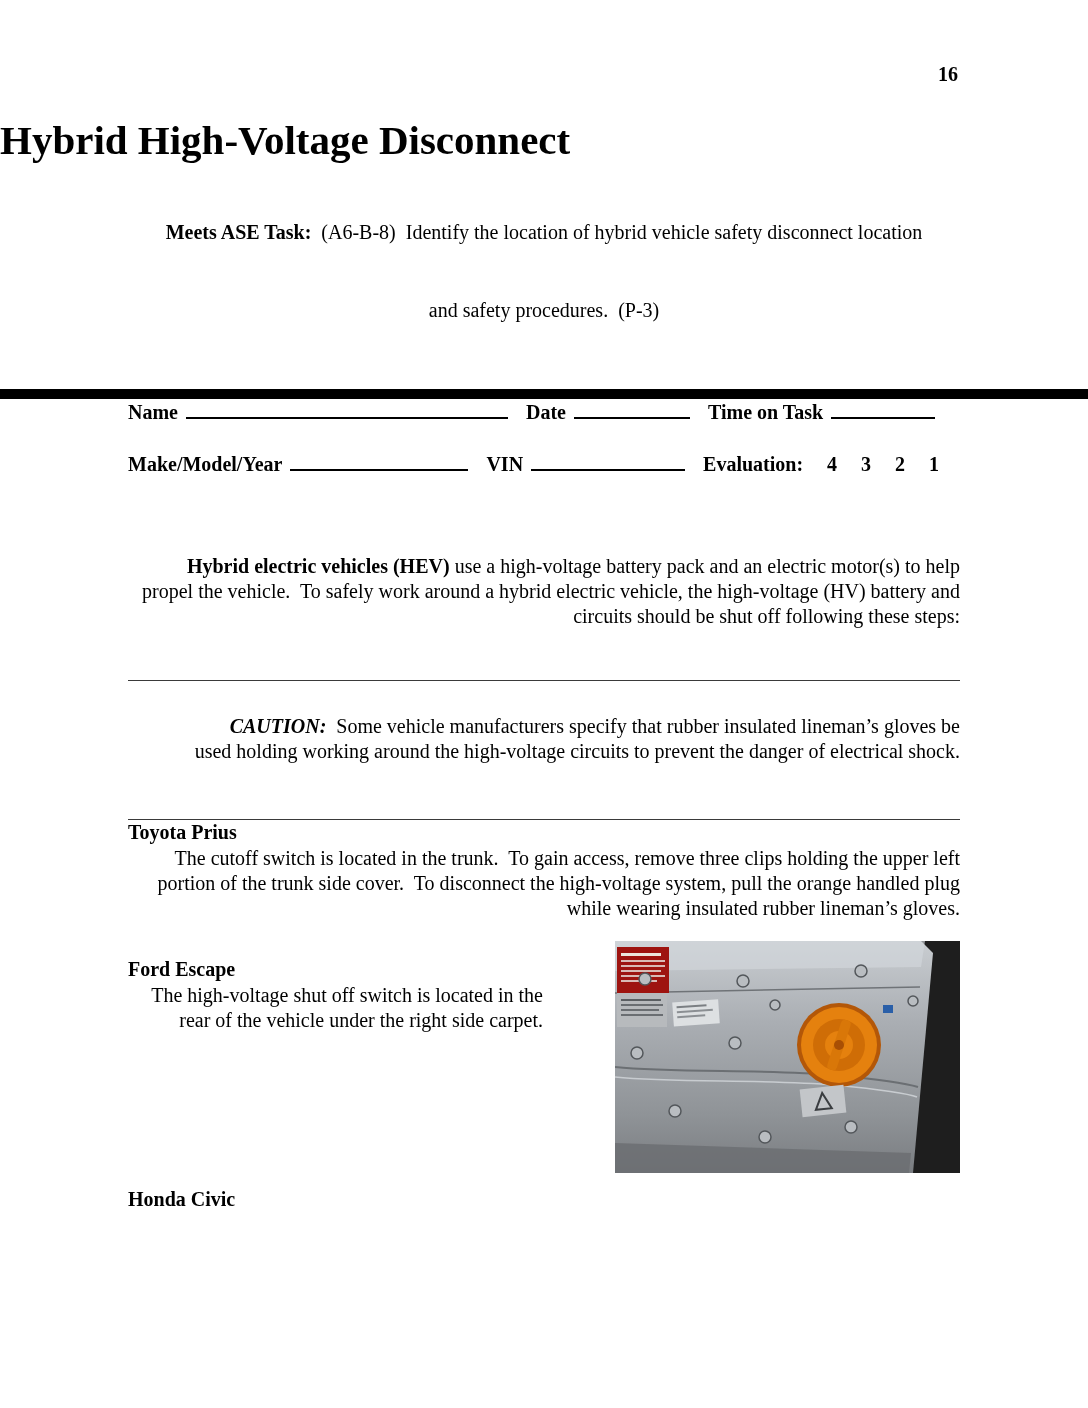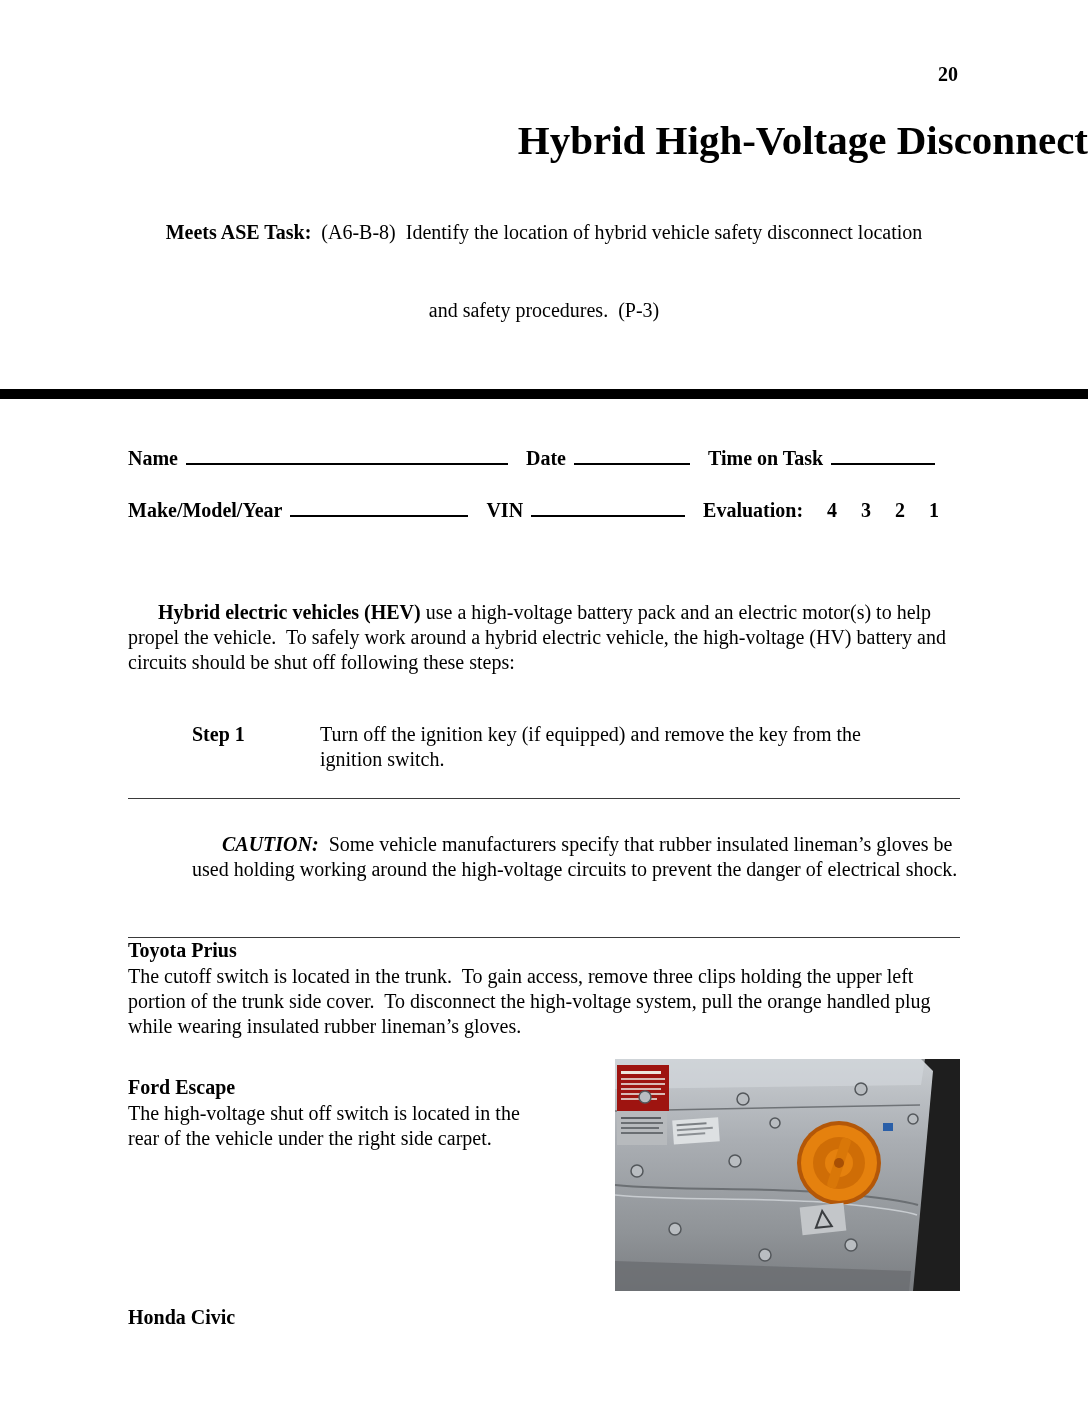--- a/index.html
+++ b/index.html
@@ -10,51 +10,51 @@
     height: 1408px;
     margin: 0 auto;
     background: #ffffff;
     color: #000;
     font-family: "Liberation Serif", "DejaVu Serif", serif;
     font-size: 20px;
     line-height: 25px;
     overflow: hidden;
   }
   .b { font-weight: bold; }
-  .pre { white-space: pre-wrap; }
+  .pre { white-space: pre-wrap; text-align: right; }
 
   .page-number {
     text-align: right;
     padding: 62px 130px 0 0;
     font-weight: bold;
     font-size: 20px;
   }
   .title {
     margin: 30px 0 0 0;
-    text-align: right;
+    text-align: left;
     font-size: 41px;
     line-height: 46px;
     font-weight: bold;
   }
   .ase {
     text-align: center;
     font-size: 20px;
     line-height: 26px;
     margin-top: 4px;
   }
   .black-bar {
     width: 100%;
     height: 10px;
     background: #000;
     margin-top: 14px;
   }
   .content { padding: 0 128px; }
 
   .form-line { font-size: 20px; white-space: nowrap; }
-  .form-line-1 { margin-top: 46px; }
+  .form-line-1 { }
   .form-line-2 { margin-top: 26px; }
   .blank {
     display: inline-block;
     border-bottom: 2px solid #000;
     height: 20px;
     vertical-align: baseline;
     margin-left: 8px;
   }
   .w-name { width: 322px; }
   .w-date { width: 116px; }
@@ -89,21 +89,21 @@
     margin: 20px 0 14px 72px;
     background: #1e1e1e;
   }
   .photo-float svg { display: block; }
 </style>
 </head>
 <body>
 
 <div class="page">
 
-  <div class="page-number">20</div>
+  <div class="page-number">16</div>
 
   <h1 class="title">Hybrid High-Voltage Disconnect</h1>
 
   <div class="ase pre">
     <div><span class="b">Meets ASE Task:</span><span>  (A6-B-8)  Identify the location of hybrid vehicle safety disconnect location</span></div>
     <div>and safety procedures.  (P-3)</div>
   </div>
 
   <div class="black-bar"></div>
 
@@ -115,24 +115,20 @@
 
     <div class="form-line form-line-2">
       <span class="b">Make/Model/Year</span><span class="blank w-make"></span><span class="b gap-m">VIN</span><span class="blank w-vin"></span><span class="b gap-m">Evaluation:</span><span class="eval-num">4</span><span class="eval-num">3</span><span class="eval-num">2</span><span class="eval-num">1</span>
     </div>
 
     <div class="intro pre">
       <span class="b">Hybrid electric vehicles (HEV)</span><span> use a high-voltage battery pack and an electric motor(s) to help propel the vehicle.  To safely work around a hybrid electric vehicle, the high-voltage (HV) battery and circuits should be shut off following these steps:</span>
     </div>
 
     <div class="steps">
-      <div class="step-row">
-        <div class="step-label">Step 1</div>
-        <div class="step-text pre">Turn off the ignition key (if equipped) and remove the key from the ignition switch.</div>
-      </div>
     </div>
 
     <div class="rule rule-top"></div>
 
     <div class="caution pre">
       <span class="caution-label">CAUTION:</span><span>  Some vehicle manufacturers specify that rubber insulated lineman’s gloves be used holding working around the high-voltage circuits to prevent the danger of electrical shock.</span>
     </div>
 
     <div class="rule rule-bottom"></div>
 

